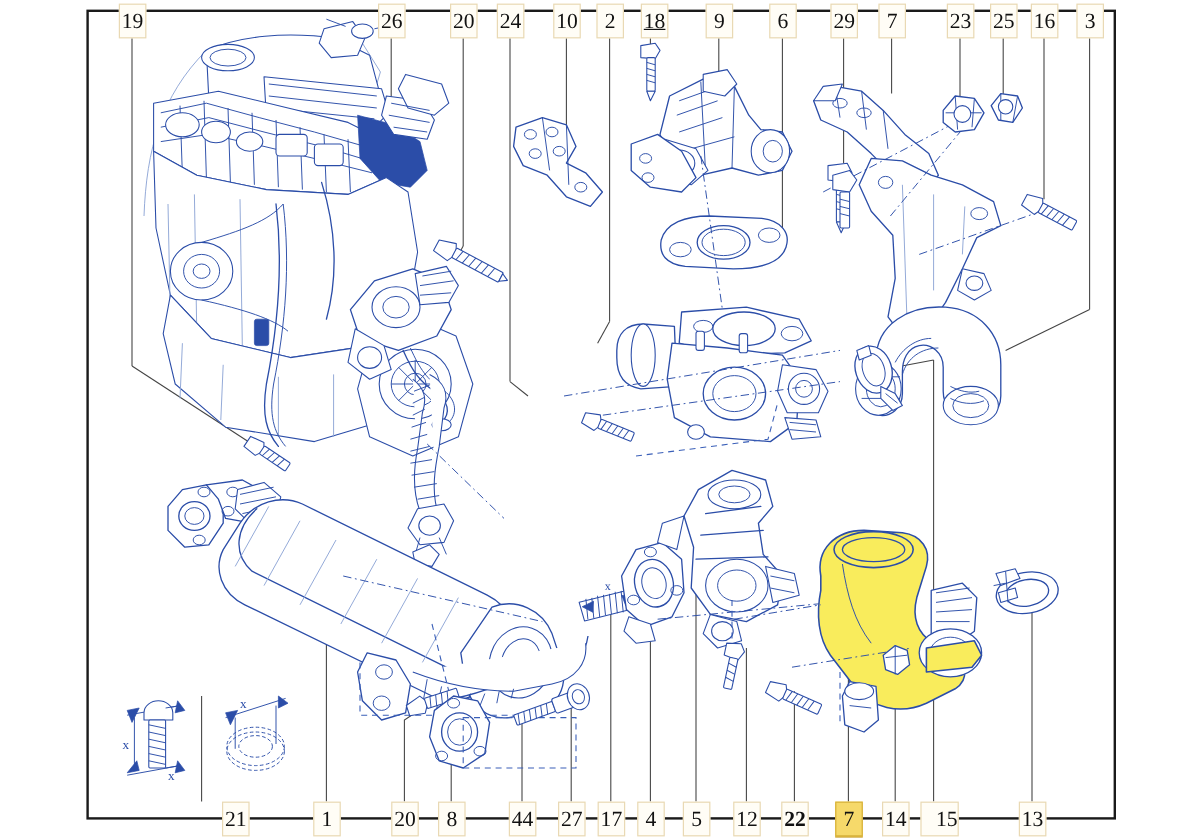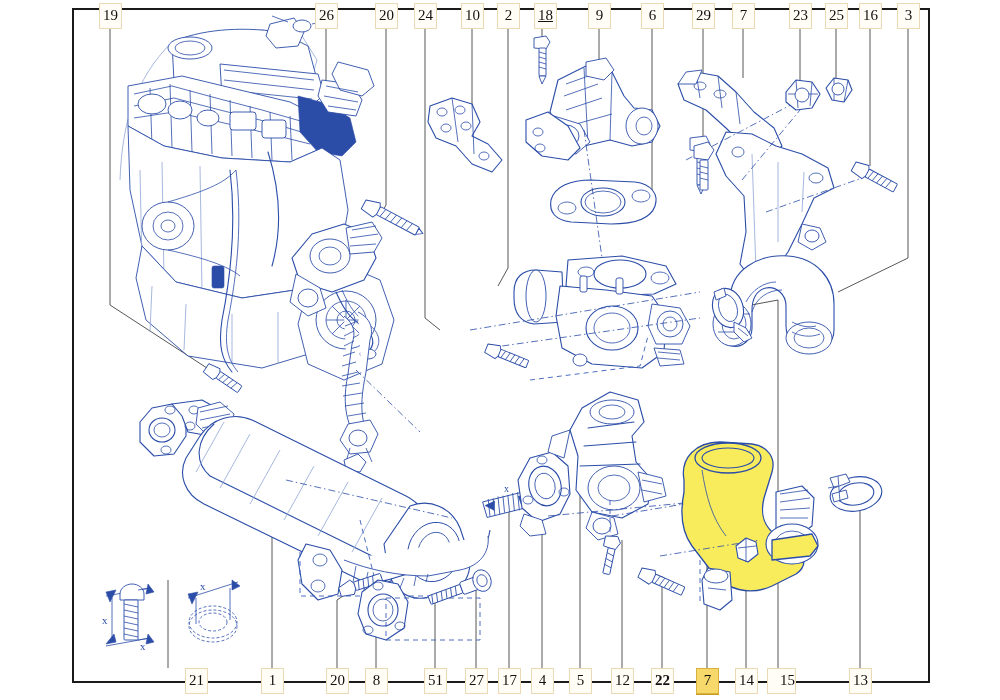--- a/index.html
+++ b/index.html
@@ -1,21 +1,21 @@
 <!DOCTYPE html>
 <html><head>
 <meta charset="utf-8">
 <style>
   html,body{margin:0;padding:0;}
   body{width:1000px;height:700px;background:#ffffff;font-family:"Liberation Sans",sans-serif;overflow:hidden;}
   #stage{position:relative;width:1000px;height:700px;}
   #frame{position:absolute;left:72px;top:8px;width:858px;height:675px;border:2px solid #1a1a1a;box-sizing:border-box;background:#fff;}
   svg.art{position:absolute;left:0;top:0;width:1000px;height:700px;pointer-events:none;}
   .lbl{position:absolute;background:#fffdf6;border:1px solid #e9d9b4;color:#111;
-       font-size:15px;line-height:1;text-align:center;padding:4px 0 5px 0;min-width:23px;
+       font-size:18px;line-height:1;text-align:center;padding:4px 0 5px 0;min-width:23px;
        font-family:"Liberation Serif",serif;box-sizing:border-box;}
   .lbl.hi{background:#f6d96a;border:1px solid #d8b23c;box-shadow:0 1px 0 #c89c22;}
 </style>
 </head>
 <body>
 
 <div id="stage">
 
   <div id="frame"></div>
 
@@ -527,21 +527,21 @@
     <div class="lbl" style="left:825px;top:3px;">25</div>
     <div class="lbl" style="left:859px;top:3px;">16</div>
     <div class="lbl" style="left:897px;top:3px;">3</div>
   </div>
 
   <div>
     <div class="lbl" style="left:157px;top:668px;margin-left:28px;">21</div>
     <div class="lbl" style="left:261px;top:668px;">1</div>
     <div class="lbl" style="left:326px;top:668px;">20</div>
     <div class="lbl" style="left:365px;top:668px;">8</div>
-    <div class="lbl" style="left:424px;top:668px;">51</div>
+    <div class="lbl" style="left:424px;top:668px;">44</div>
     <div class="lbl" style="left:465px;top:668px;">27</div>
     <div class="lbl" style="left:498px;top:668px;">17</div>
     <div class="lbl" style="left:531px;top:668px;">4</div>
     <div class="lbl" style="left:569px;top:668px;">5</div>
     <div class="lbl" style="left:611px;top:668px;">12</div>
     <div class="lbl" style="left:651px;top:668px;font-weight:bold;">22</div>
     <div class="lbl hi" style="left:696px;top:668px;">7</div>
     <div class="lbl" style="left:735px;top:668px;">14</div>
     <div class="lbl" style="left:767px;top:668px;padding-left:12px;">15</div>
     <div class="lbl" style="left:849px;top:668px;">13</div>

